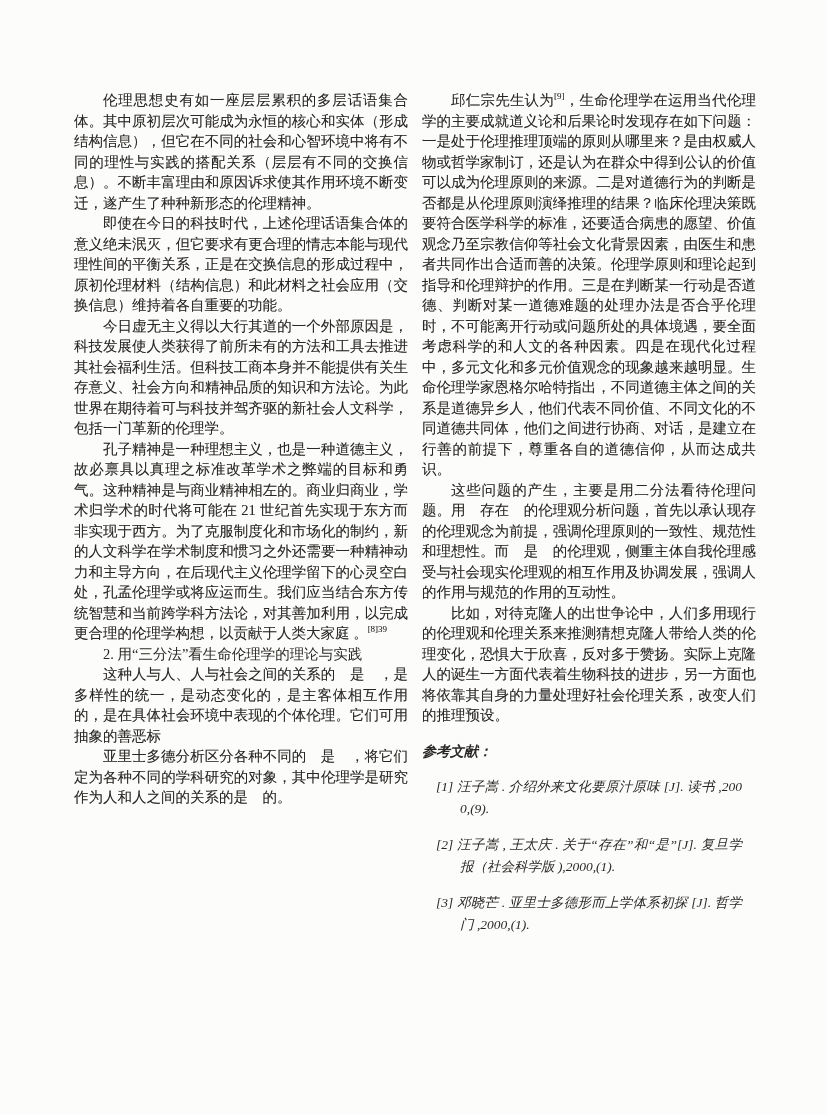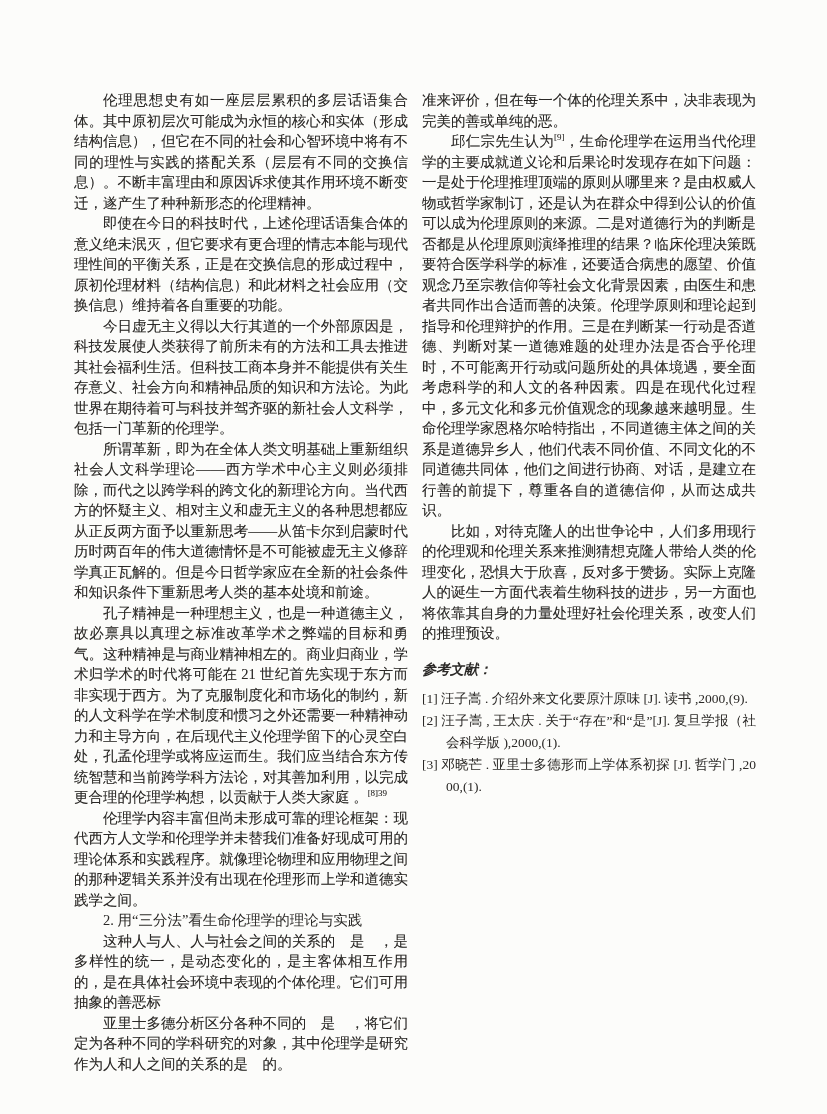--- a/index.html
+++ b/index.html
@@ -51,54 +51,53 @@
     margin-top: 16px;
   }
   .refs-title {
     margin: 0 0 8px 0;
     font-size: 14px;
     font-weight: bold;
     font-style: italic;
     line-height: 20px;
   }
   .ref {
-    margin: 0;
+    margin: 14px;
     font-size: 13.5px;
+    font-style: italic;
     line-height: 22px;
     text-align: justify;
     padding-left: 24px;
     text-indent: -24px;
     word-break: break-all;
   }
 </style>
 </head>
 <body>
 
 <div class="page">
   <div class="columns">
 
     <div class="col">
       <p class="para">伦理思想史有如一座层层累积的多层话语集合体。其中原初层次可能成为永恒的核心和实体（形成结构信息），但它在不同的社会和心智环境中将有不同的理性与实践的搭配关系（层层有不同的交换信息）。不断丰富理由和原因诉求使其作用环境不断变迁，遂产生了种种新形态的伦理精神。</p>
       <p class="para">即使在今日的科技时代，上述伦理话语集合体的意义绝未泯灭，但它要求有更合理的情志本能与现代理性间的平衡关系，正是在交换信息的形成过程中，原初伦理材料（结构信息）和此材料之社会应用（交换信息）维持着各自重要的功能。</p>
       <p class="para">今日虚无主义得以大行其道的一个外部原因是，科技发展使人类获得了前所未有的方法和工具去推进其社会福利生活。但科技工商本身并不能提供有关生存意义、社会方向和精神品质的知识和方法论。为此世界在期待着可与科技并驾齐驱的新社会人文科学，包括一门革新的伦理学。</p>
-      <p class="para">所谓革新，即为在全体人类文明基础上重新组织社会人文科学理论——西方学术中心主义则必须排除，而代之以跨学科的跨文化的新理论方向。当代西方的怀疑主义、相对主义和虚无主义的各种思想都应从正反两方面予以重新思考——从笛卡尔到启蒙时代历时两百年的伟大道德情怀是不可能被虚无主义修辞学真正瓦解的。但是今日哲学家应在全新的社会条件和知识条件下重新思考人类的基本处境和前途。</p>
       <p class="para">
         <span>孔子精神是一种理想主义，也是一种道德主义，故必禀具以真理之标准改革学术之弊端的目标和勇气。这种精神是与商业精神相左的。商业归商业，学术归学术的时代将可能在 21 世纪首先实现于东方而非实现于西方。为了克服制度化和市场化的制约，新的人文科学在学术制度和惯习之外还需要一种精神动力和主导方向，在后现代主义伦理学留下的心灵空白处，孔孟伦理学或将应运而生。我们应当结合东方传统智慧和当前跨学科方法论，对其善加利用，以完成更合理的伦理学构想，以贡献于人类大家庭 。</span><sup class="citation">[8]39</sup>
       </p>
-      <p class="para">伦理学内容丰富但尚未形成可靠的理论框架：现代西方人文学和伦理学并未替我们准备好现成可用的理论体系和实践程序。就像理论物理和应用物理之间的那种逻辑关系并没有出现在伦理形而上学和道德实践学之间。</p>
       <p class="para kai-heading">2. 用“三分法”看生命伦理学的理论与实践</p>
       <p class="para">这种人与人、人与社会之间的关系的　是　，是多样性的统一，是动态变化的，是主客体相互作用的，是在具体社会环境中表现的个体伦理。它们可用抽象的善恶标</p>
       <p class="para">亚里士多德分析区分各种不同的　是　，将它们定为各种不同的学科研究的对象，其中伦理学是研究　作为人和人之间的关系的是　的。</p>
     </div>
 
     <div class="col">
-      <p class="para cont">准来评价，但在每一个体的伦理关系中，决非表现为完美的善或单纯的恶。</p>
       <p class="para">
         <span>邱仁宗先生认为</span><sup class="citation">[9]</sup><span>，生命伦理学在运用当代伦理学的主要成就道义论和后果论时发现存在如下问题：一是处于伦理推理顶端的原则从哪里来？是由权威人物或哲学家制订，还是认为在群众中得到公认的价值可以成为伦理原则的来源。二是对道德行为的判断是否都是从伦理原则演绎推理的结果？临床伦理决策既要符合医学科学的标准，还要适合病患的愿望、价值观念乃至宗教信仰等社会文化背景因素，由医生和患者共同作出合适而善的决策。伦理学原则和理论起到指导和伦理辩护的作用。三是在判断某一行动是否道德、判断对某一道德难题的处理办法是否合乎伦理时，不可能离开行动或问题所处的具体境遇，要全面考虑科学的和人文的各种因素。四是在现代化过程中，多元文化和多元价值观念的现象越来越明显。生命伦理学家恩格尔哈特指出，不同道德主体之间的关系是道德异乡人，他们代表不同价值、不同文化的不同道德共同体，他们之间进行协商、对话，是建立在行善的前提下，尊重各自的道德信仰，从而达成共识。</span>
       </p>
+      <p class="para">这些问题的产生，主要是用二分法看待伦理问题。用　存在　的伦理观分析问题，首先以承认现存的伦理观念为前提，强调伦理原则的一致性、规范性和理想性。而　是　的伦理观，侧重主体自我伦理感受与社会现实伦理观的相互作用及协调发展，强调人的作用与规范的作用的互动性。</p>
       <p class="para">比如，对待克隆人的出世争论中，人们多用现行的伦理观和伦理关系来推测猜想克隆人带给人类的伦理变化，恐惧大于欣喜，反对多于赞扬。实际上克隆人的诞生一方面代表着生物科技的进步，另一方面也将依靠其自身的力量处理好社会伦理关系，改变人们的推理预设。</p>
 
       <div class="refs">
         <p class="refs-title">参考文献：</p>
         <p class="ref">[1] 汪子嵩 . 介绍外来文化要原汁原味 [J]. 读书 ,2000,(9).</p>
         <p class="ref">[2] 汪子嵩 , 王太庆 . 关于“存在”和“是”[J]. 复旦学报（社会科学版 ),2000,(1).</p>
         <p class="ref">[3] 邓晓芒 . 亚里士多德形而上学体系初探 [J]. 哲学门 ,2000,(1).</p>
       </div>
 
     </div>

